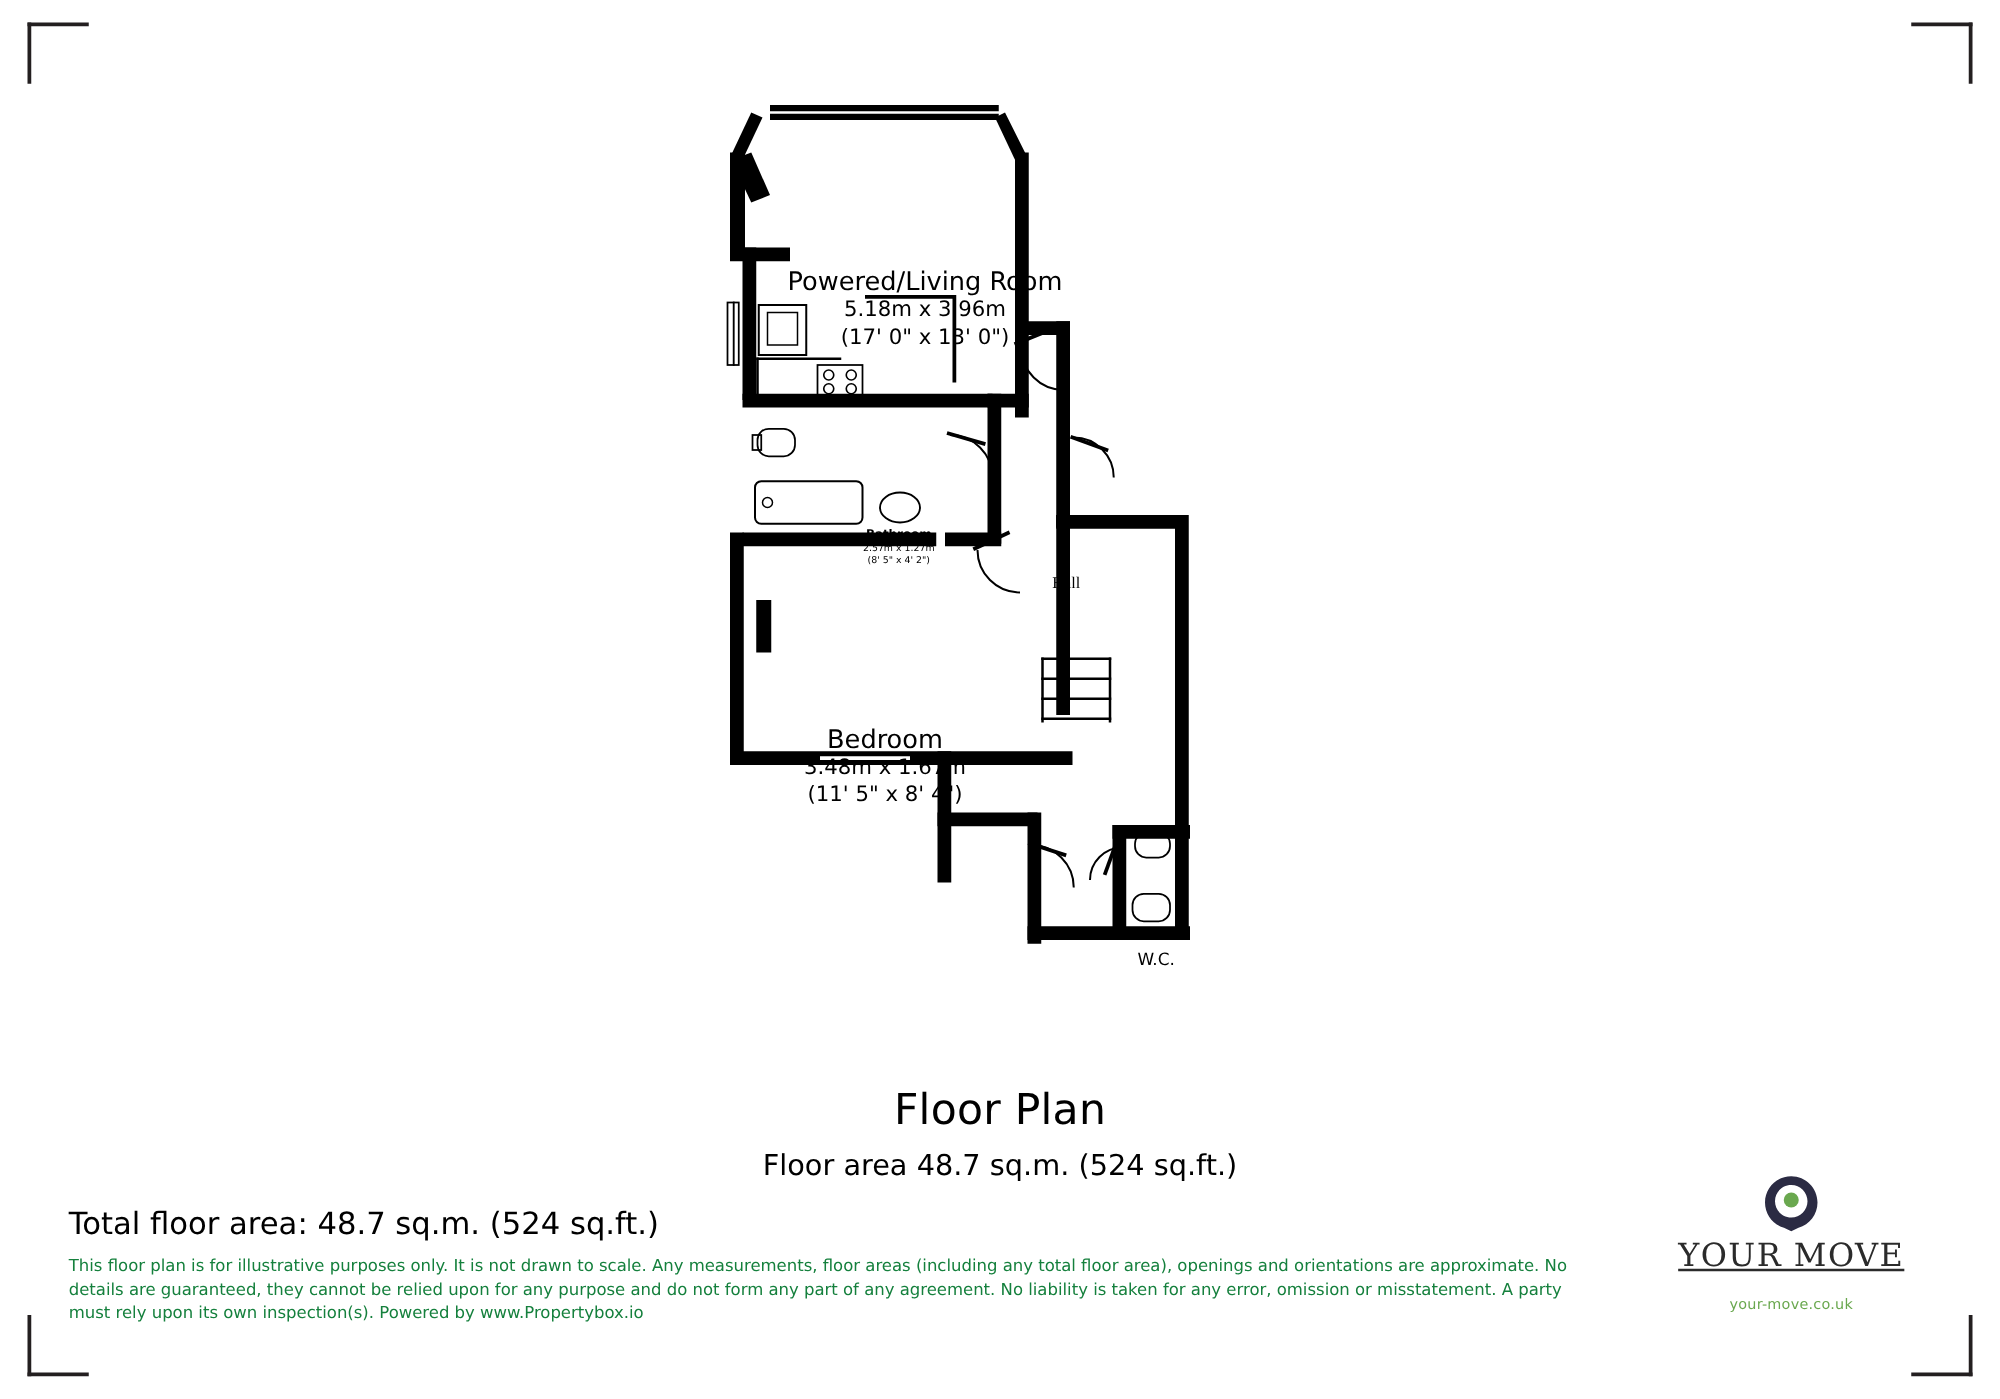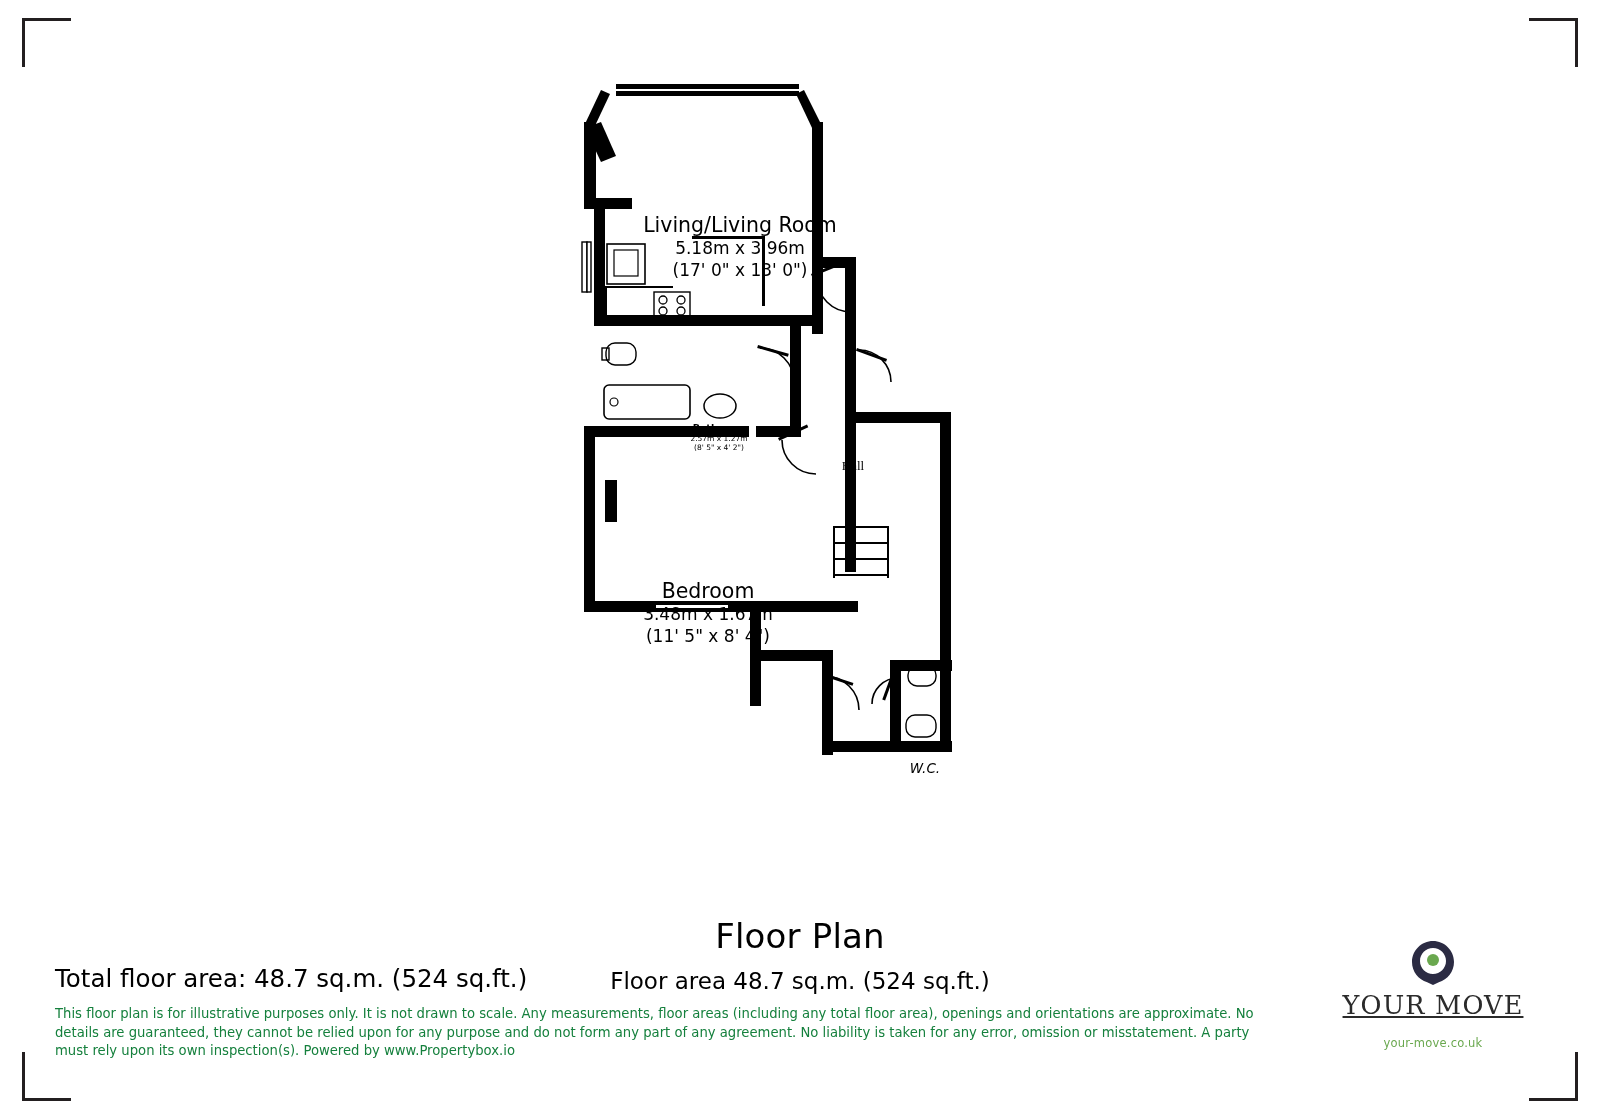--- a/index.html
+++ b/index.html
@@ -64,21 +64,20 @@
   #title-block {
     position: absolute;
     left: 0;
     top: 868px;
     width: 1600px;
     text-align: center;
   }
   #floor-plan-title {
     font-size: 34px;
     letter-spacing: 0.2px;
-    margin-top: 48px;
   }
   #floor-area-sub {
     font-size: 23px;
     margin-top: 12px;
   }
 
   #total-area {
     position: absolute;
     left: 55px;
     top: 964px;
@@ -248,21 +247,21 @@
         <rect x="263" y="613" width="32" height="3" transform="rotate(18 263 613)"></rect>
 
         <g stroke="#000" stroke-width="1.6" fill="none">
           <path d="M338 618 A 26 26 0 0 0 312 644"></path>
         </g>
         <rect x="334" y="616" width="26" height="3" transform="rotate(110 334 616)"></rect>
       </g>
     </svg>
 
     <div class="room-label" style="left: 10px; top: 152px; width: 340px;">
-      <div class="room-name">Living/Living Room</div>
+      <div class="room-name">Powered/Living Room</div>
       <div class="room-dim">5.18m x 3.96m</div>
       <div class="room-dim">(17' 0" x 13' 0")</div>
     </div>
 
     <div class="room-label small-label" style="left: 84px; top: 362px; width: 150px;">
       <div class="small-name">Bathroom</div>
       <div class="small-dim">2.57m x 1.27m</div>
       <div class="small-dim">(8' 5" x 4' 2")</div>
     </div>
 
@@ -270,21 +269,21 @@
       <div>Hall</div>
     </div>
 
     <div class="room-label" style="left: 38px; top: 518px; width: 220px;">
       <div class="room-name">Bedroom</div>
       <div class="room-dim">3.48m x 1.67m</div>
       <div class="room-dim">(11' 5" x 8' 4")</div>
     </div>
 
 
-    <div class="room-label wc-label" style="left: 330px; top: 700px; width: 70px; font-style: italic;">
+    <div class="room-label wc-label" style="left: 330px; top: 700px; width: 70px;">
       <div>W.C.</div>
     </div>
 
   </div>
 
   <div id="title-block">
     <div id="floor-plan-title">Floor Plan</div>
     <div id="floor-area-sub">Floor area 48.7 sq.m. (524 sq.ft.)</div>
   </div>
 

